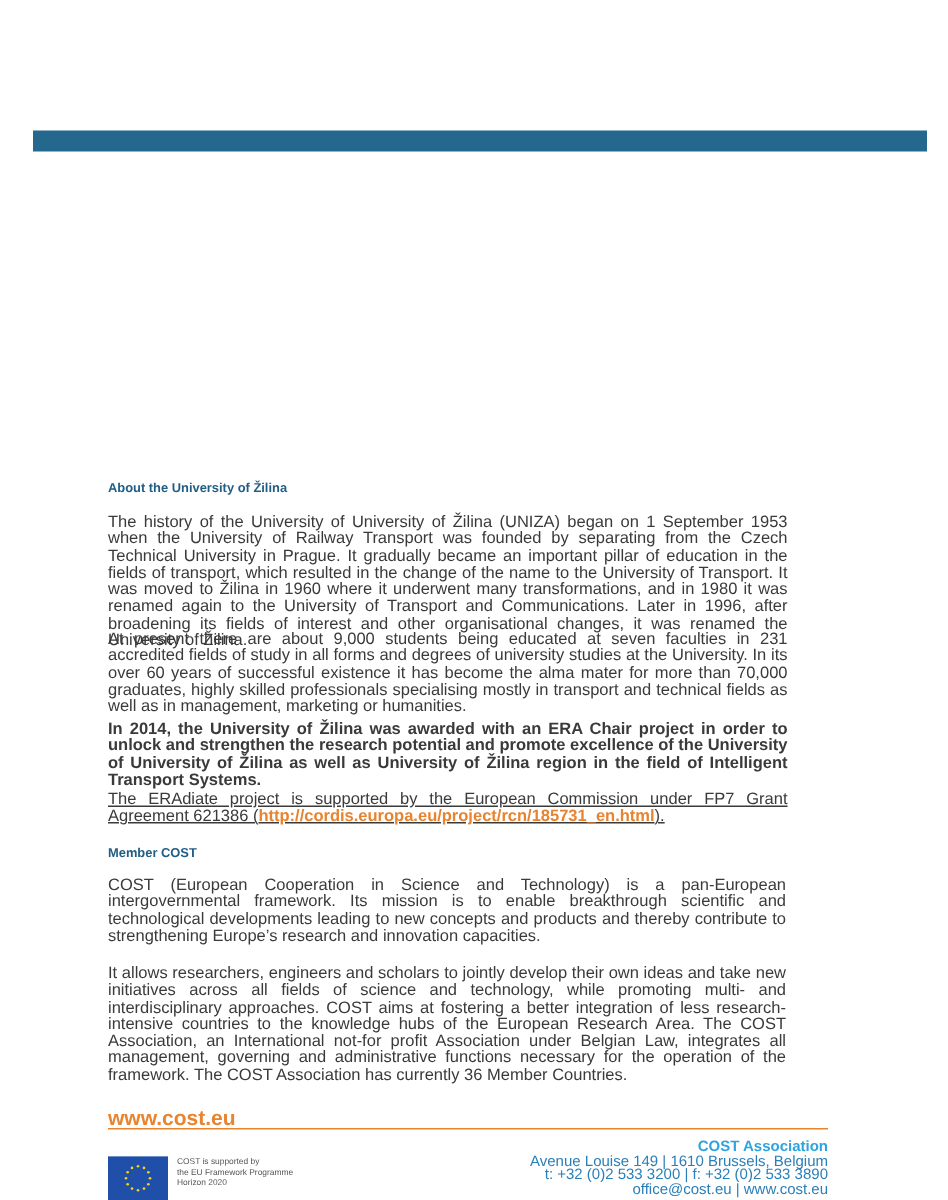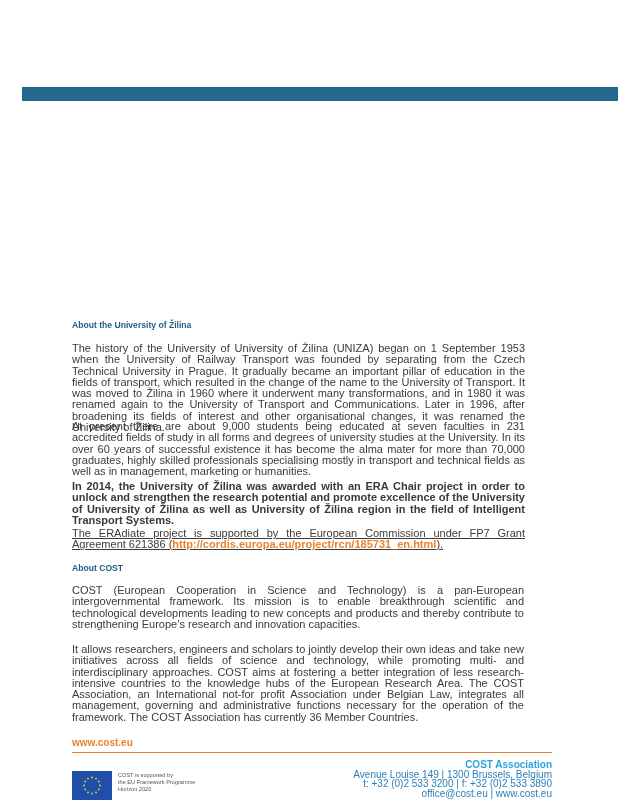--- a/index.html
+++ b/index.html
@@ -3,41 +3,41 @@
 <meta charset="utf-8">
 <style>
   html, body { margin: 0; padding: 0; background: #ffffff; }
   body { width: 632px; height: 800px; position: relative; overflow: hidden;
          font-family: "Liberation Sans", sans-serif; color: #3a3a3a; }
   .top-bar { position: absolute; left: 22px; top: 87px; width: 596px; height: 14px; background: #25688e; }
   h2 { font-size: 8.6px; font-weight: bold; color: #215e85; margin: 0; line-height: 11px; text-align: center; }
   p { font-size: 11px; line-height: 11.3px; margin: 0; text-align: justify; }
   .p-block { position: absolute; left: 72px; }
   .link { color: #e8832f; font-weight: bold; }
-  .footer-url { position: absolute; left: 72px; top: 737px; font-size: 10px; font-weight: bold; color: #e8832f; }
+  .footer-url { position: absolute; left: 72px; top: 737px; font-size: 14px; font-weight: bold; color: #e8832f; }
   .footer-line { position: absolute; left: 72px; top: 752px; width: 480px; height: 1px; background: #e8832f; }
   .eu-flag { position: absolute; left: 72px; top: 771px; width: 40px; height: 29px; background: #1f4fa8; }
   .eu-flag svg { display: block; }
   .eu-text { position: absolute; left: 118px; top: 772px; font-size: 5.6px; line-height: 7px; color: #555; }
   .addr { position: absolute; right: 80px; top: 760px; text-align: right; font-size: 10px; line-height: 9.5px; color: #2b7fb8; }
   .addr .org { font-weight: bold; color: #2ea3dd; }
 </style>
 </head>
 <body>
 
 <div class="top-bar"></div>
 
 <h2 class="p-block" style="top:320px;">About the University of Žilina</h2>
 
 <p class="p-block" style="top:343px;width:453px;">The history of the University of University of Žilina (UNIZA) began on 1 September 1953 when the University of Railway Transport was founded by separating from the Czech Technical University in Prague. It gradually became an important pillar of education in the fields of transport, which resulted in the change of the name to the University of Transport. It was moved to Žilina in 1960 where it underwent many transformations, and in 1980 it was renamed again to the University of Transport and Communications. Later in 1996, after broadening its fields of interest and other organisational changes, it was renamed the University of Žilina.</p>
 <p class="p-block" style="top:421px;width:453px;"> At present there are about 9,000 students being educated at seven faculties in 231 accredited fields of study in all forms and degrees of university studies at the University. In its over 60 years of successful existence it has become the alma mater for more than 70,000 graduates, highly skilled professionals specialising mostly in transport and technical fields as well as in management, marketing or humanities.</p>
 <p class="p-block" style="top:481px;width:453px;font-weight:bold;">In 2014, the University of Žilina was awarded with an ERA Chair project in order to unlock and strengthen the research potential and promote excellence of the University of  University of Žilina as well as University of Žilina region in the field of Intelligent Transport Systems.</p>
 <p class="p-block" style="top:528px;width:453px;text-decoration:underline;"><span>The ERAdiate project is supported by the European Commission under FP7 Grant Agreement 621386 (</span><span class="link">http://cordis.europa.eu/project/rcn/185731_en.html</span><span>).</span></p>
 
-<h2 class="p-block" style="top:563px;">About COST</h2>
+<h2 class="p-block" style="top:563px;">Member COST</h2>
 
 <p class="p-block" style="top:585px;width:452px;">COST (European Cooperation in Science and Technology) is a pan-European intergovernmental framework. Its mission is to enable breakthrough scientific and technological developments leading to new concepts and products and thereby contribute to strengthening Europe’s research and innovation capacities.</p>
 <p class="p-block" style="top:644px;width:452px;">It allows researchers, engineers and scholars to jointly develop their own ideas and take new initiatives across all fields of science and technology, while promoting multi- and interdisciplinary approaches. COST aims at fostering a better integration of less research-intensive countries to the knowledge hubs of the European Research Area. The COST Association, an International not-for profit Association under Belgian Law, integrates all management, governing and administrative functions necessary for the operation of the framework. The COST Association has currently 36 Member Countries.</p>
 
 <div class="footer-url">www.cost.eu</div>
 <div class="footer-line"></div>
 
 <div class="eu-flag">
   <svg width="40" height="29" viewBox="0 0 40 29">
     <rect width="40" height="29" fill="#1f4fa8"></rect>
@@ -58,16 +58,16 @@
   </svg>
 </div>
 <div class="eu-text">
   <div>COST is supported by</div>
   <div>the EU Framework Programme</div>
   <div>Horizon 2020</div>
 </div>
 
 <div class="addr">
   <div class="org">COST Association</div>
-  <div>Avenue Louise 149 | 1300 Brussels, Belgium</div>
+  <div>Avenue Louise 149 | 1610 Brussels, Belgium</div>
   <div>t: +32 (0)2 533 3200 | f: +32 (0)2 533 3890</div>
   <div>office@cost.eu | www.cost.eu</div>
 </div>
 
 </body></html>

